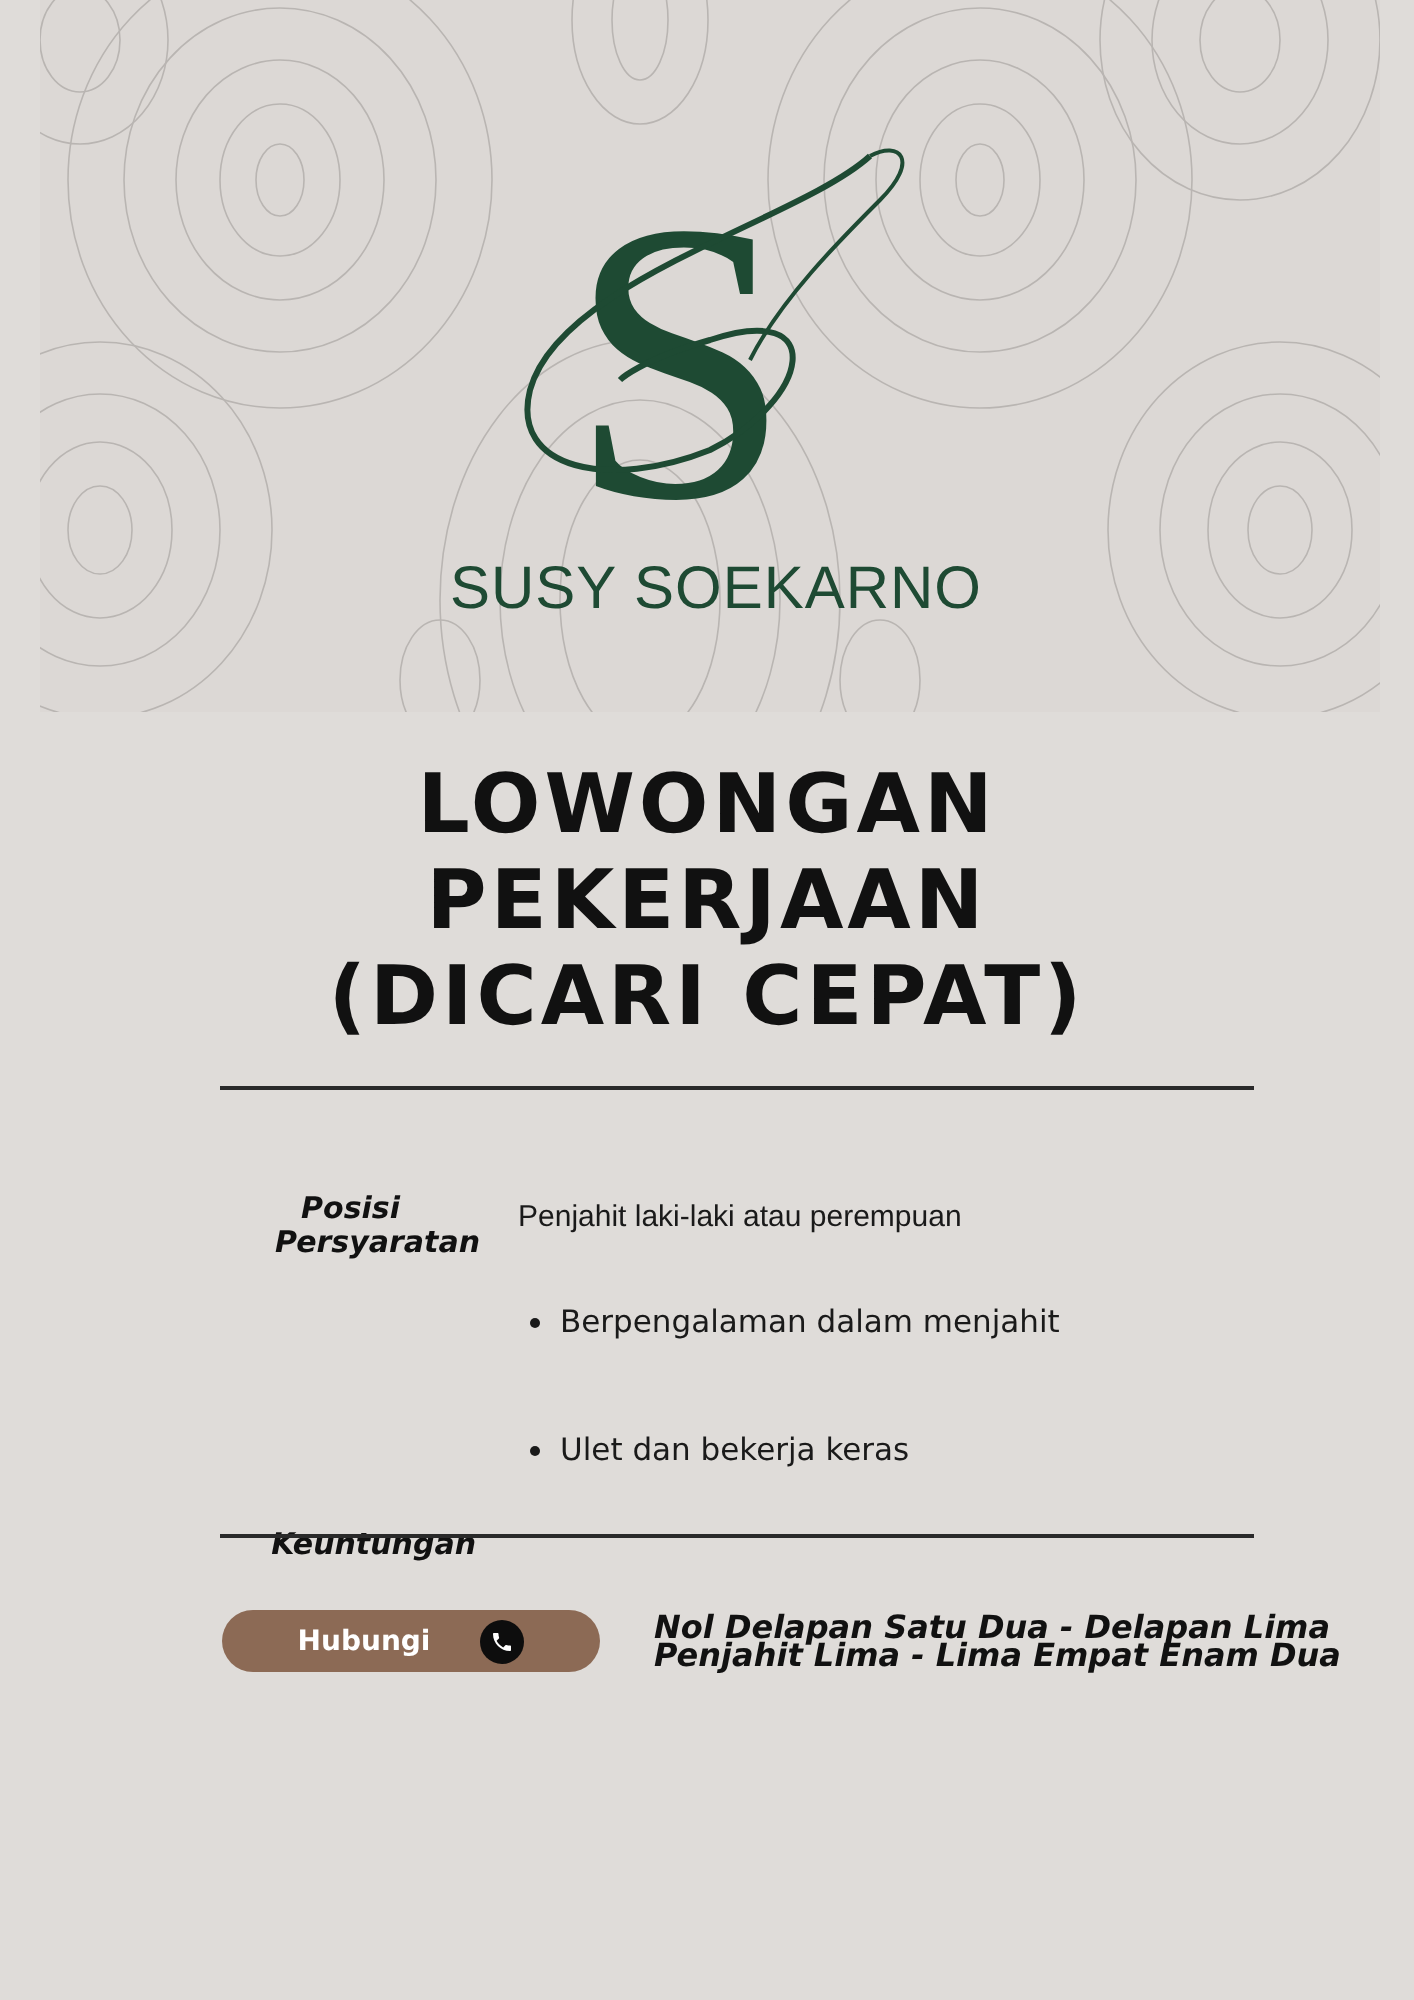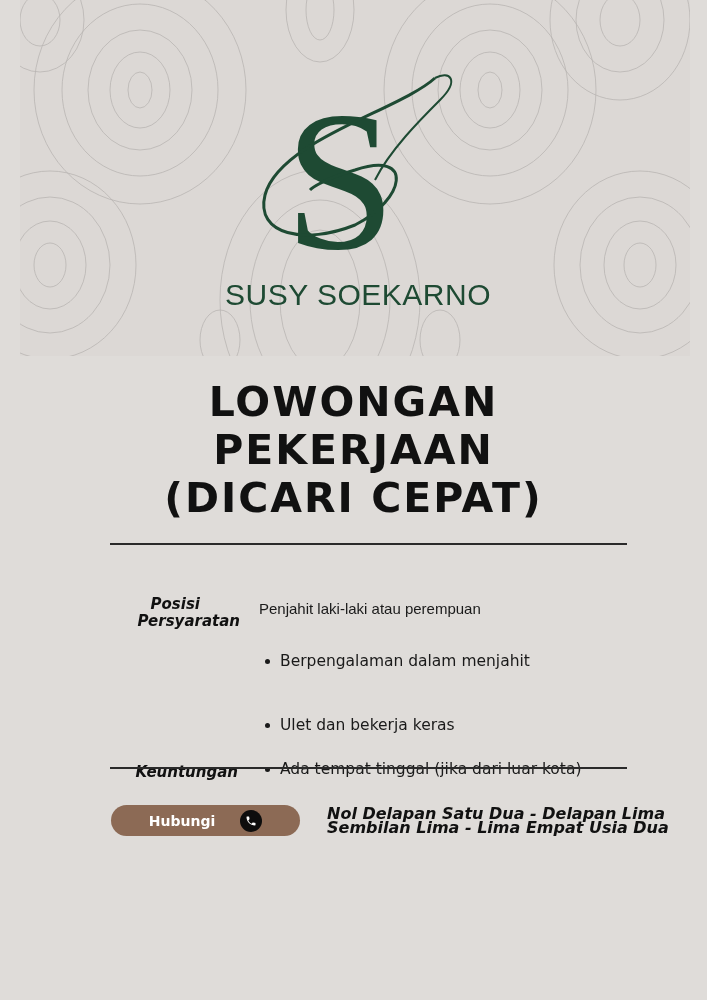--- a/index.html
+++ b/index.html
@@ -134,30 +134,29 @@
 <div class="row-value" style="top:600px;">Penjahit laki-laki atau perempuan</div>
 
 <div class="row-label" style="left:110px; top:612px;">Persyaratan</div>
 <ul class="list" style="top:606px;">
   <li>Berpengalaman dalam menjahit</li>
   <li>Ulet dan bekerja keras</li>
 </ul>
 
 <div class="row-label" style="left:108px; top:716px;margin-top:47px;">Keuntungan</div>
 <ul class="list" style="top:714px;">
-  <li>Ada tempat tinggal (jika dari luar kota)</li>
 </ul>
 
 <div class="rule" style="top:767px;"></div>
 
 <div class="contact-btn">
   <span>Hubungi</span>
   <span class="phone-icon">
     <svg width="12" height="12" viewBox="0 0 24 24">
         <path d="M6.6 10.8c1.4 2.8 3.8 5.1 6.6 6.6l2.2-2.2c.3-.3.7-.4 1-.2 1.1.4 2.3.6 3.6.6.6 0 1 .4 1 1V20c0 .6-.4 1-1 1C10.6 21 3 13.4 3 4c0-.6.4-1 1-1h3.5c.6 0 1 .4 1 1 0 1.3.2 2.5.6 3.6.1.3 0 .7-.2 1L6.6 10.8z" fill="#fff"></path>
       </svg>
   </span>
 </div>
 
 <div class="contact-text">
   <div>Nol Delapan Satu Dua - Delapan Lima</div>
-  <div>Sembilan Lima - Lima Empat Usia Dua</div>
+  <div>Penjahit Lima - Lima Empat Enam Dua</div>
 </div>
 
 </body></html>

